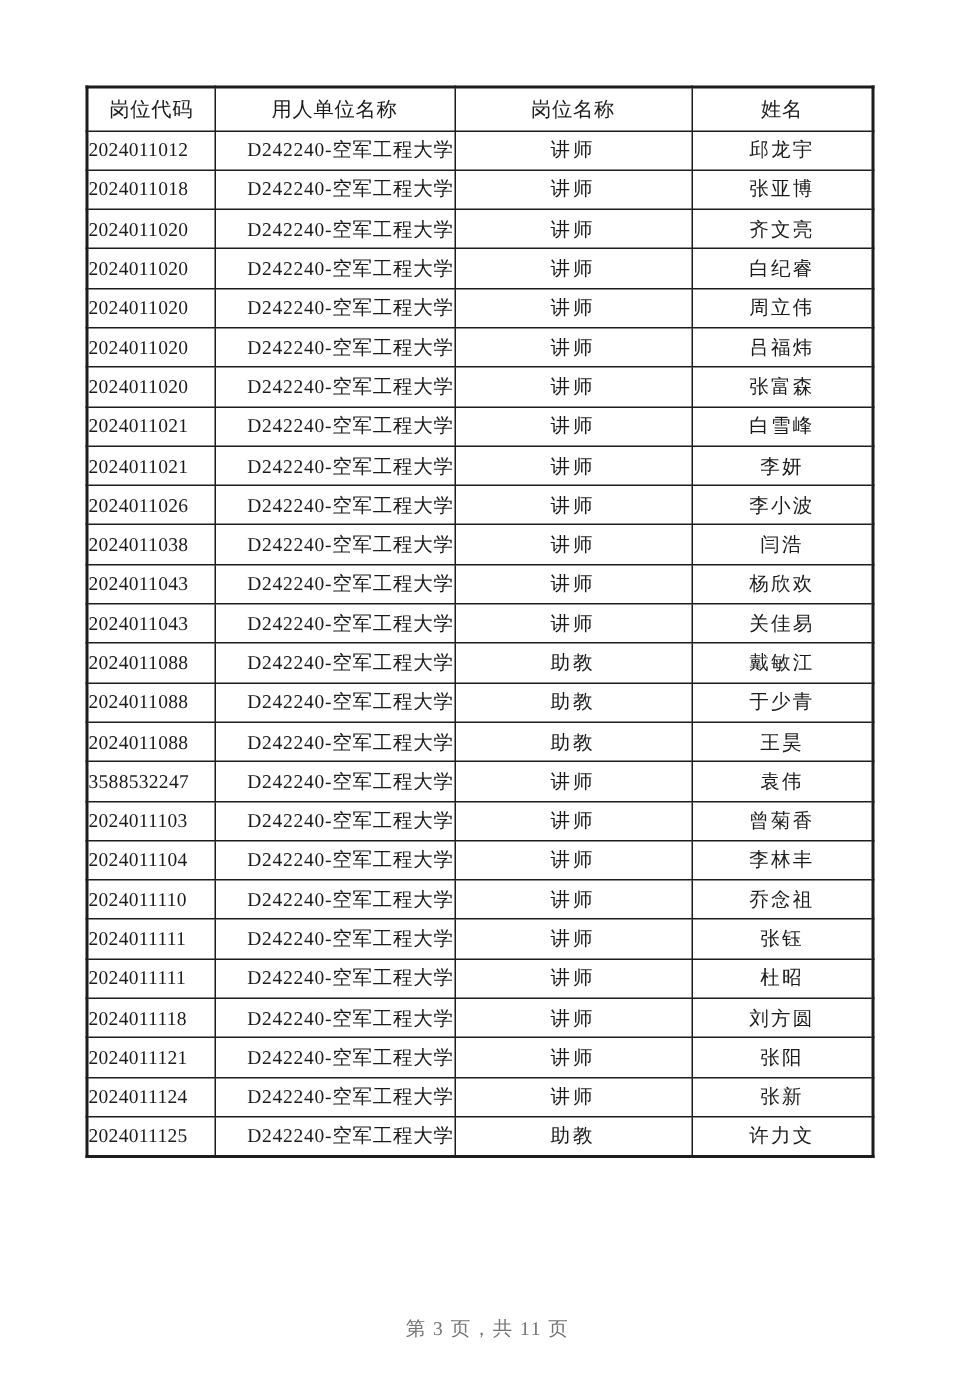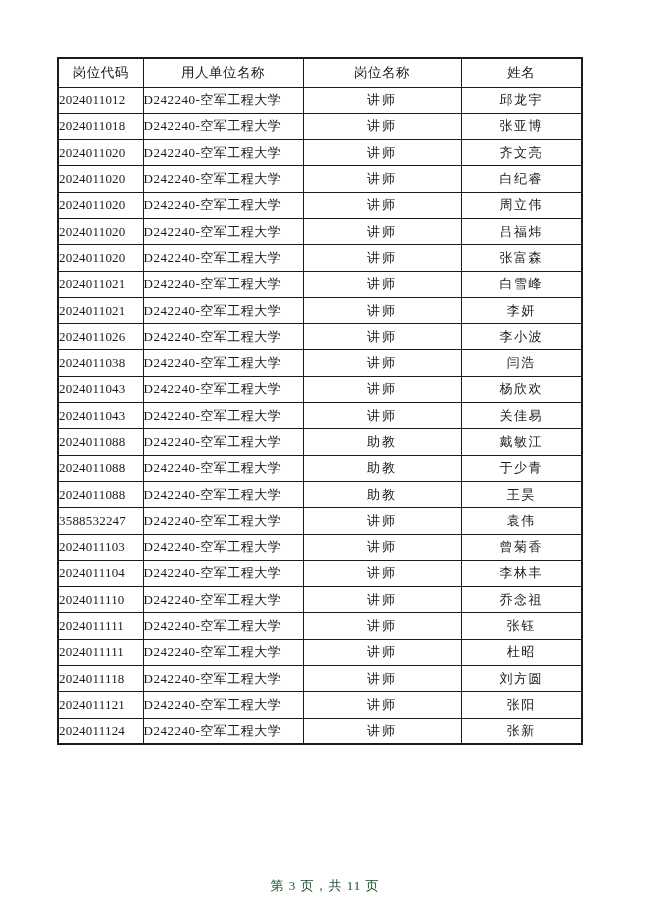--- a/index.html
+++ b/index.html
@@ -41,31 +41,31 @@
   table.roster td {
     height: 26.3px;
     font-size: 13px;
     font-weight: normal;
   }
   col.c1 { width: 85px; }
   col.c2 { width: 160px; }
   col.c3 { width: 158px; }
   col.c4 { width: 121px; }
   td.cell-code   { text-align: left; letter-spacing: 0.2px; }
-  td.cell-emp    { text-align: left; padding-left: 3px; letter-spacing: 0.5px; }
+  td.cell-emp    { text-align: right; padding-left: 3px; letter-spacing: 0.5px; }
   td.cell-pos    { text-align: center; letter-spacing: 2px; }
   td.cell-name   { text-align: center; letter-spacing: 1.5px; }
   .page-footer {
     position: absolute;
     left: 0; top: 877px;
     width: 650px;
     text-align: center;
     font-size: 13px;
     letter-spacing: 1px;
-    color: #14532d;
+    color: #737373;
   }
 </style>
 </head>
 <body>
 
 <div class="page">
 
   <table class="roster">
     <colgroup>
       <col class="c1">
@@ -225,18 +225,24 @@
           <td class="cell-emp">D242240-空军工程大学</td>
           <td class="cell-pos">讲师</td>
           <td class="cell-name">张阳</td>
         </tr>
         <tr>
           <td class="cell-code">2024011124</td>
           <td class="cell-emp">D242240-空军工程大学</td>
           <td class="cell-pos">讲师</td>
           <td class="cell-name">张新</td>
         </tr>
+        <tr>
+          <td class="cell-code">2024011125</td>
+          <td class="cell-emp">D242240-空军工程大学</td>
+          <td class="cell-pos">助教</td>
+          <td class="cell-name">许力文</td>
+        </tr>
       </tbody>
   </table>
 
   <div class="page-footer">第 3 页，共 11 页</div>
 
 </div>
 
 </body></html>

